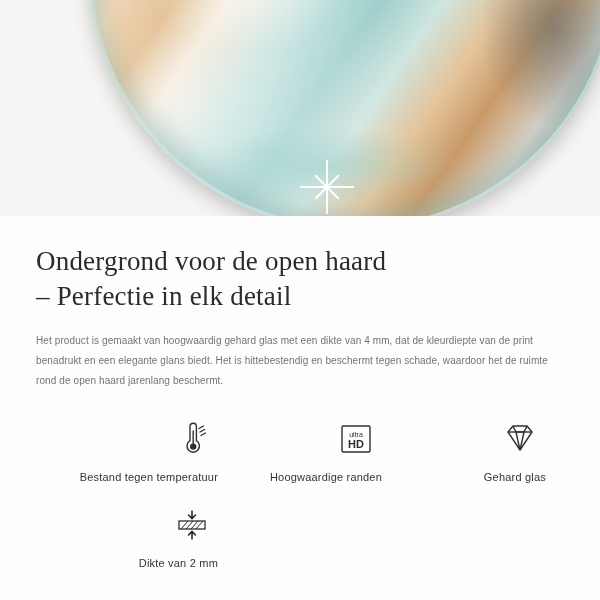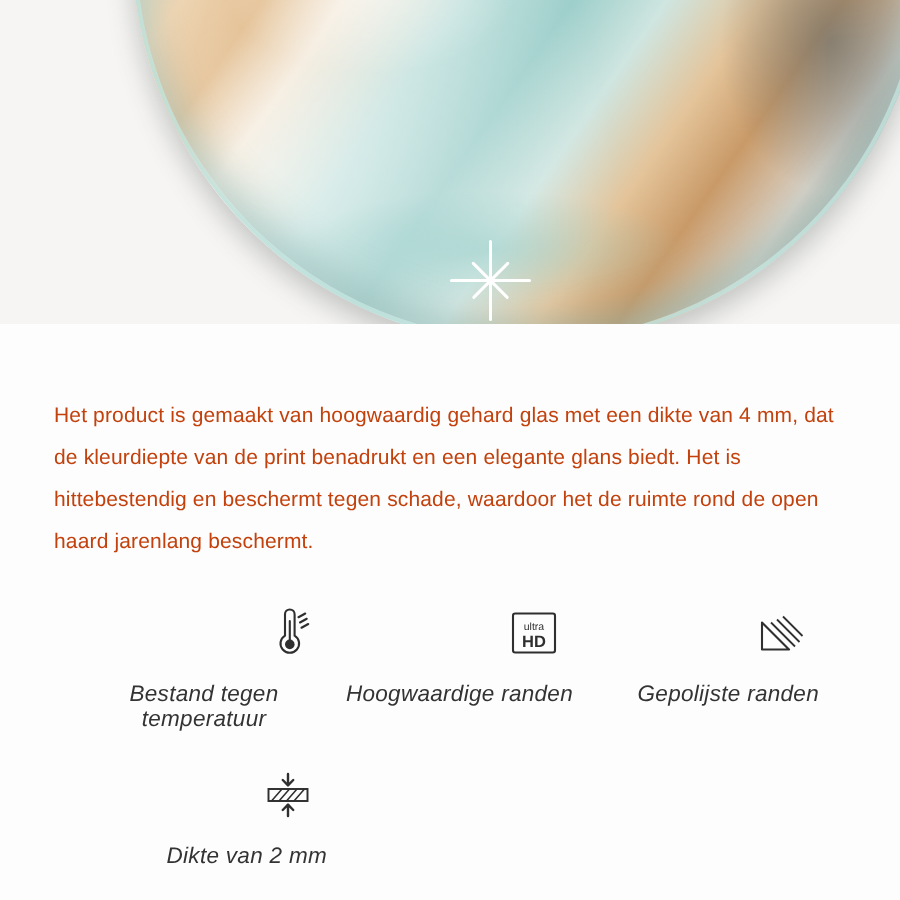--- a/index.html
+++ b/index.html
@@ -101,23 +101,23 @@
     font-family: "Liberation Serif", serif;
     font-size: 27px;
     line-height: 1.28;
     color: #2b2b2b;
     font-weight: 400;
     letter-spacing: 0.2px;
   }
   .headline .l2 { display: block; }
   .body-copy {
     margin-top: 18px;
-    font-size: 14px;
+    font-size: 10px;
     line-height: 2.0;
-    color: #c2410c;
+    color: #737373;
     max-width: 530px;
     letter-spacing: 0.1px;
   }
 
   
   .features {
     margin-top: 22px;
     display: grid;
     grid-template-columns: repeat(3, 1fr);
     row-gap: 16px;
@@ -131,44 +131,47 @@
   }
   .feature-icon {
     width: 52px;
     height: 52px;
     display: flex;
     align-items: center;
     justify-content: center;
   }
   .feature-label {
     margin-top: 6px;
-    font-size: 15px;
+    font-size: 11px;
     color: #333333;
     text-align: center;
     letter-spacing: 0.2px;
-    font-style: italic;
   }
   svg { display: block; }
 </style>
 </head>
 <body>
 
 <div class="page">
 
   <div class="hero">
     <div class="hero-plate"></div>
     <div class="hero-sparkle">
       <span class="s1"></span>
         <span class="s2"></span>
         <span class="s3"></span>
         <span class="s4"></span>
     </div>
   </div>
 
   <div class="content">
+    <h1 class="headline">
+      <span>Ondergrond voor de open haard</span>
+      <span class="l2">– Perfectie in elk detail</span>
+    </h1>
     <p class="body-copy">Het product is gemaakt van hoogwaardig gehard glas met een dikte van 4 mm, dat de kleurdiepte van de print benadrukt en een elegante glans biedt. Het is hittebestendig en beschermt tegen schade, waardoor het de ruimte rond de open haard jarenlang beschermt.</p>
 
     <div class="features">
 
       <div class="feature">
         <div class="feature-icon">
           <svg width="44" height="44" viewBox="0 0 44 44" fill="none" stroke="#2f2f2f" stroke-width="1.4" stroke-linecap="round">
             <path d="M20 9.5a3.2 3.2 0 0 1 6.4 0v14.2a6.2 6.2 0 1 1-6.4 0z"></path>
             <line x1="23.2" y1="14" x2="23.2" y2="27"></line>
             <circle cx="23.2" cy="29.6" r="3.2" fill="#2f2f2f" stroke="none"></circle>
@@ -185,32 +188,33 @@
           <svg width="40" height="40" viewBox="0 0 40 40">
             <rect x="6" y="7" width="28" height="26" rx="1.5" fill="none" stroke="#2f2f2f" stroke-width="1.4"></rect>
             <text x="20" y="18" text-anchor="middle" font-family="Liberation Sans, sans-serif" font-size="7" fill="#2f2f2f">ultra</text>
             <text x="20" y="29" text-anchor="middle" font-family="Liberation Sans, sans-serif" font-size="11" font-weight="bold" fill="#2f2f2f">HD</text>
           </svg>
         </div>
         <div class="feature-label">Hoogwaardige randen</div>
       </div>
 
 
-
-      <div class="feature">
-        <div class="feature-icon">
-          <svg width="40" height="40" viewBox="0 0 40 40">
-            <path d="M8 31 V13 L26 31 Z" fill="none" stroke="#2f2f2f" stroke-width="1.4" stroke-linejoin="round"></path>
-            <path d="M14 13 L30 29" stroke="#2f2f2f" stroke-width="1.2"></path>
-            <path d="M18 11 L33 26" stroke="#2f2f2f" stroke-width="1.2"></path>
-            <path d="M22 9 L35 22" stroke="#2f2f2f" stroke-width="1.2"></path>
-          </svg>
-        </div>
-        <div class="feature-label">Gepolijste randen</div>
-      </div>
+      <div class="feature">
+        <div class="feature-icon">
+          <svg width="42" height="40" viewBox="0 0 42 40">
+            <path d="M9 13 L14 7 H28 L33 13 L21 31 Z" fill="none" stroke="#2f2f2f" stroke-width="1.4" stroke-linejoin="round"></path>
+            <path d="M9 13 H33" stroke="#2f2f2f" stroke-width="1.4"></path>
+            <path d="M14 7 L17 13 L21 31" stroke="#2f2f2f" stroke-width="1.4" fill="none"></path>
+            <path d="M28 7 L25 13 L21 31" stroke="#2f2f2f" stroke-width="1.4" fill="none"></path>
+            <path d="M17 13 H25" stroke="#2f2f2f" stroke-width="1.4"></path>
+          </svg>
+        </div>
+        <div class="feature-label">Gehard glas</div>
+      </div>
+
 
       <div class="feature">
         <div class="feature-icon">
           <svg width="42" height="40" viewBox="0 0 42 40">
             <path d="M21 6 V13 M17.5 10 L21 13.6 L24.5 10" fill="none" stroke="#2f2f2f" stroke-width="1.6" stroke-linecap="round" stroke-linejoin="round"></path>
             <rect x="8" y="16" width="26" height="8" fill="none" stroke="#2f2f2f" stroke-width="1.3"></rect>
             <path d="M10 24 L17 16 M15 24 L22 16 M20 24 L27 16 M25 24 L32 16" stroke="#2f2f2f" stroke-width="1"></path>
             <path d="M21 34 V27 M17.5 30 L21 26.4 L24.5 30" fill="none" stroke="#2f2f2f" stroke-width="1.6" stroke-linecap="round" stroke-linejoin="round"></path>
           </svg>
         </div>

